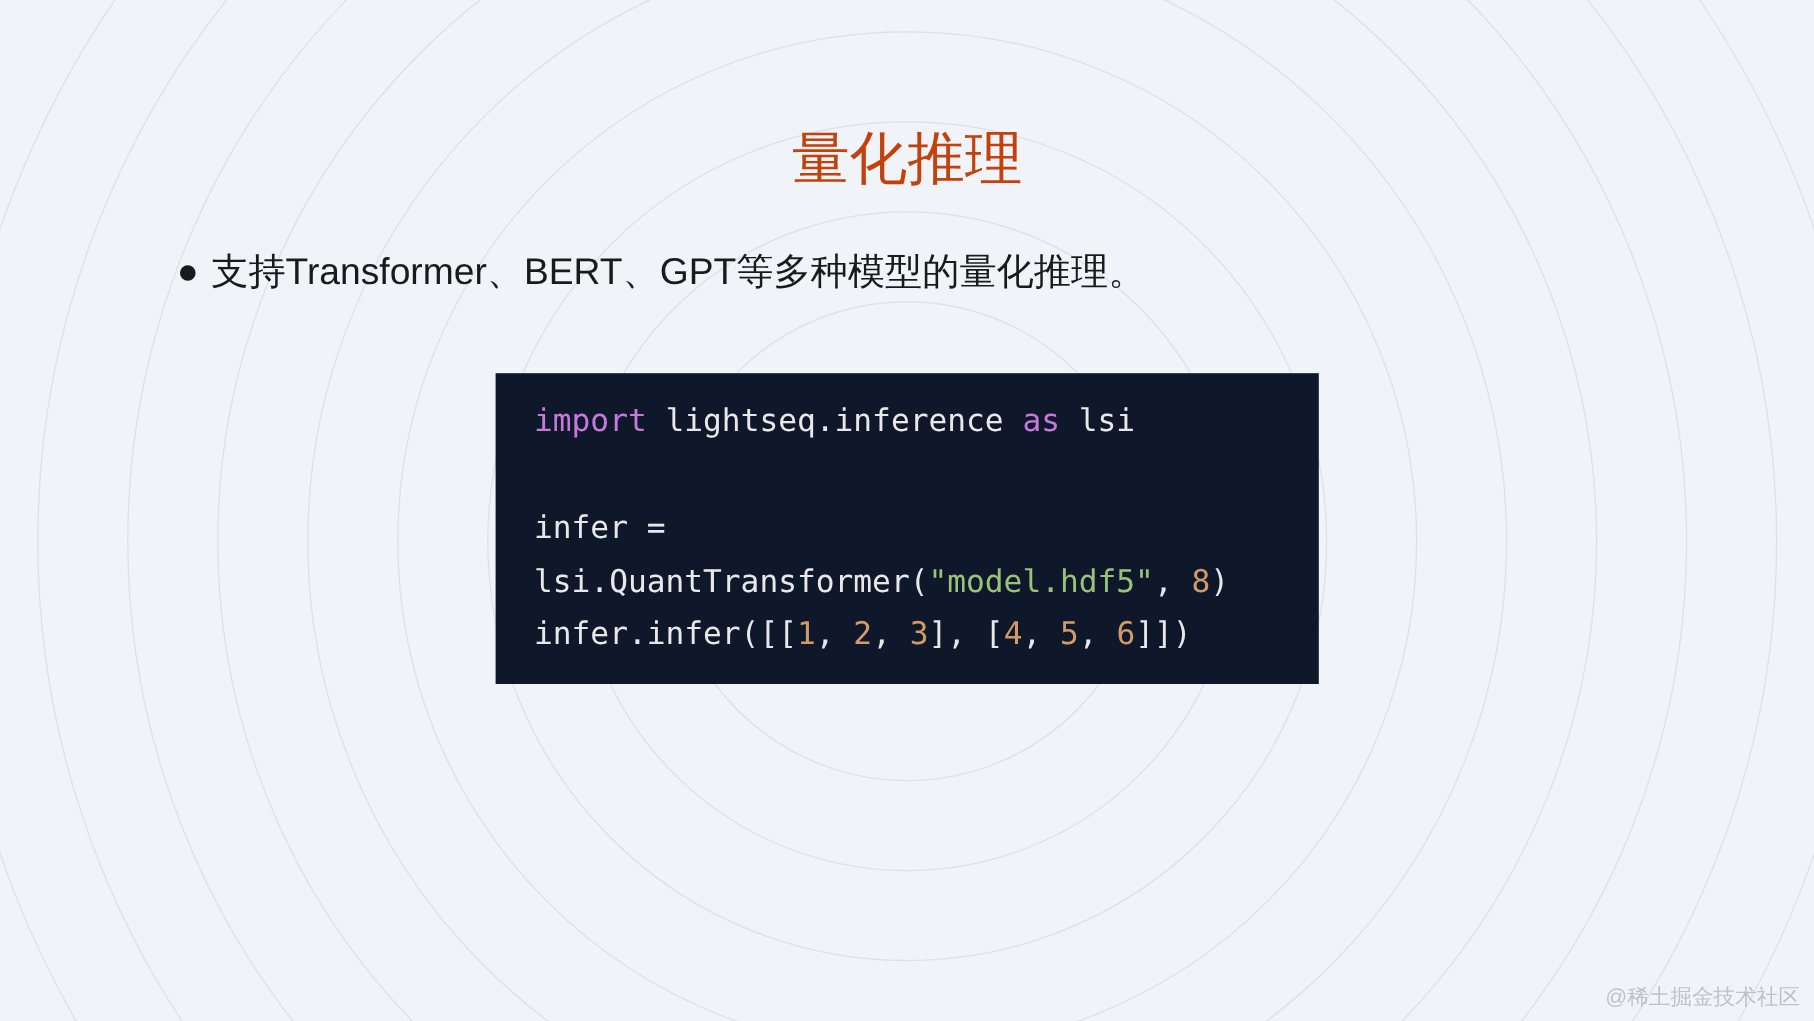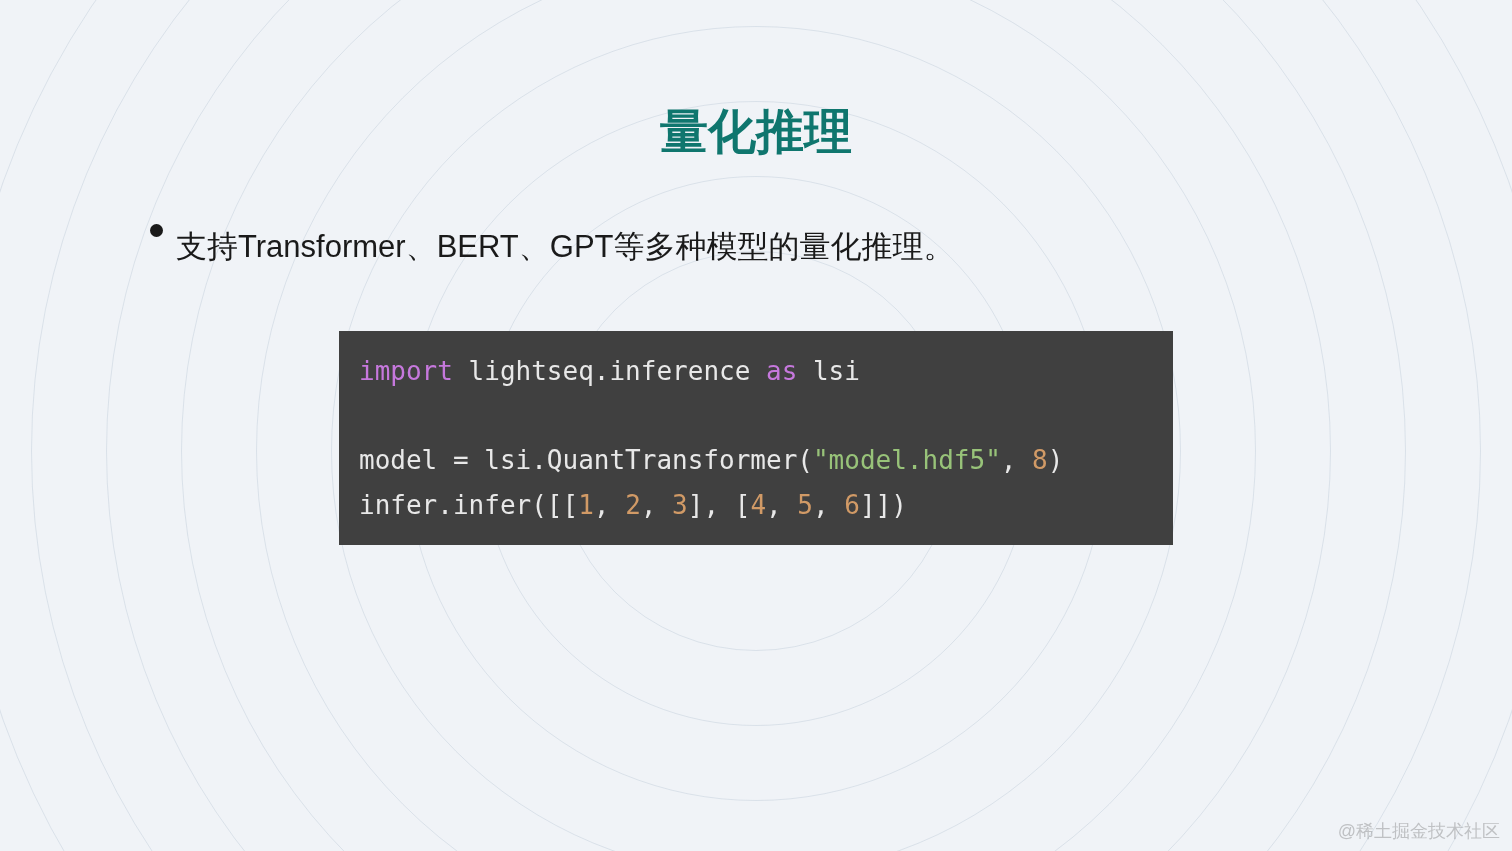--- a/index.html
+++ b/index.html
@@ -38,53 +38,54 @@
     
     .content {
       position: relative;
       z-index: 1;
       padding-top: 100px;
     }
     
     .title {
       text-align: center;
       font-size: 48px;
-      font-weight: 700;
-      color: #0f766e;
-      margin-bottom: 60px;
+      font-weight: 400;
+      color: #c2410c;
+      margin-bottom: 40px;
     }
     
     .bullets {
       padding-left: 150px;
       padding-right: 100px;
       margin-bottom: 60px;
     }
     
     .bullet {
       display: flex;
+      align-items: center;
       font-size: 31px;
       color: #1a1a1a;
       line-height: 1.5;
       margin-bottom: 2px;
     }
     
     .bullet-dot {
       width: 13px;
       height: 13px;
       background: #1a1a1a;
       border-radius: 50%;
       margin-right: 13px;
       flex-shrink: 0;
     }
     
     .code-block {
-      width: 834px;
+      width: 686px;
       margin: 0 auto;
-      background: #404040;
-      padding: 18px 20px;
+      background: #0f172a;
+      padding: 18px 32px;
       font-family: "SF Mono", Menlo, Monaco, Consolas, monospace;
       font-size: 26px;
       line-height: 1.72;
       color: #e8e8e8;
     }
     
     .kw-import { color: #c678dd; }
     .kw-as { color: #c678dd; }
     .num { color: #d19a66; }
     .str { color: #98c379; }
@@ -119,18 +120,18 @@
   <div class="bullets">
     <div class="bullet">
       <span class="bullet-dot"></span>
       <span>支持Transformer、BERT、GPT等多种模型的量化推理。</span>
     </div>
   </div>
 
   <div class="code-block">
     <div><span class="kw-import">import</span><span> lightseq.inference </span><span class="kw-as">as</span><span> lsi</span></div>
     <div>&nbsp;</div>
-    <div><span>model = lsi.QuantTransformer(</span><span class="str">"model.hdf5"</span><span>, </span><span class="num">8</span><span>)</span></div>
+    <div><span>infer = lsi.QuantTransformer(</span><span class="str">"model.hdf5"</span><span>, </span><span class="num">8</span><span>)</span></div>
     <div><span>infer.infer([[</span><span class="num">1</span><span>, </span><span class="num">2</span><span>, </span><span class="num">3</span><span>], [</span><span class="num">4</span><span>, </span><span class="num">5</span><span>, </span><span class="num">6</span><span>]])</span></div>
   </div>
 </div>
 
 <div class="watermark">@稀土掘金技术社区</div>
 
 </body></html>

